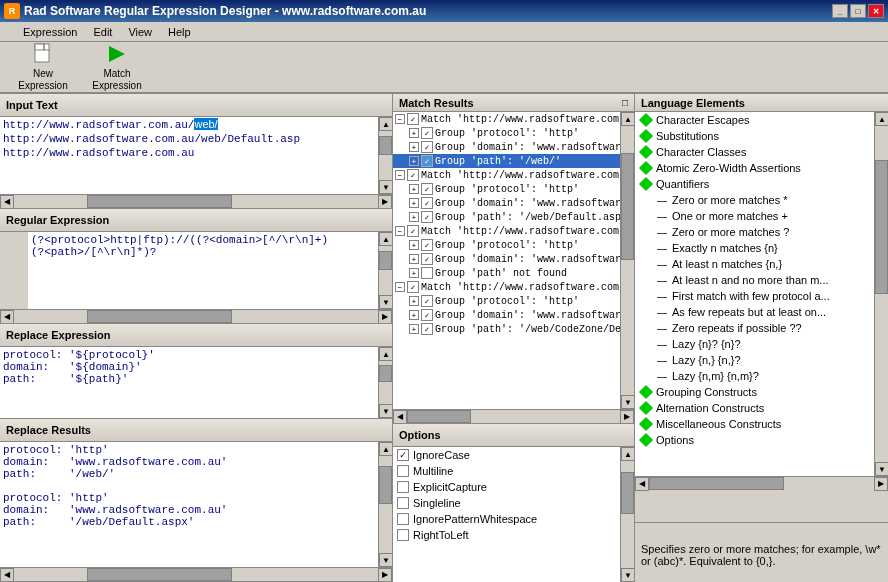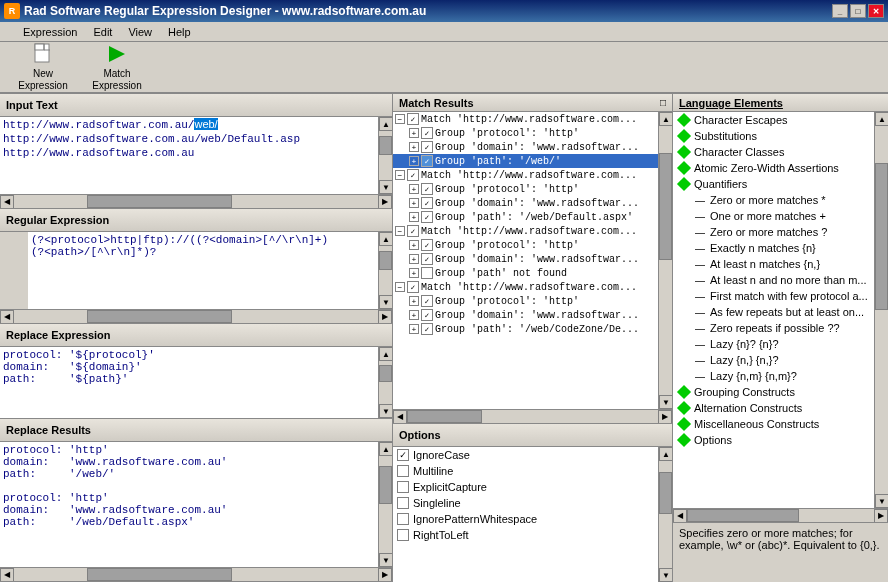--- a/index.html
+++ b/index.html
@@ -37,44 +37,44 @@
     .regex-section { flex: 0 0 130px; }
     .replace-section { flex: 0 0 100px; }
     .replace-results-section { flex: 1; min-height: 100px; }
 
     .hscroll { height: 14px; background: #d4d0c8; border-top: 1px solid #888; display: flex; align-items: center; }
     .hscroll-track { flex: 1; height: 100%; background: #d4d0c8; position: relative; }
     .hscroll-thumb { position: absolute; left: 20%; width: 40%; height: 100%; background: #a0a0a0; border: 1px solid #808080; }
     .scroll-arrow { width: 14px; height: 14px; background: #d4d0c8; border: 1px solid #808080; display: flex; align-items: center; justify-content: center; font-size: 8px; cursor: pointer; flex-shrink: 0; }
 
     
-    .middle-panel { width: 280px; display: flex; flex-direction: column; border-right: 1px solid #888; }
+    .middle-panel { width: 242px; display: flex; flex-direction: column; border-right: 1px solid #888; }
     .match-header { background: linear-gradient(to bottom, #e8e4dc, #d0ccc4); border-bottom: 1px solid #888; padding: 2px 6px; font-weight: bold; font-size: 11px; height: 18px; display: flex; align-items: center; justify-content: space-between; }
     .match-header-icon { font-size: 10px; }
     .tree-area { background: white; flex: 1; overflow: auto; }
     .tree-item { display: flex; align-items: center; padding: 1px 2px; cursor: pointer; white-space: nowrap; font-family: 'Courier New', monospace; font-size: 10px; }
     .tree-item.selected { background: #316ac5; color: white; }
     .tree-item .expander { width: 10px; height: 10px; border: 1px solid #808080; background: white; display: inline-flex; align-items: center; justify-content: center; font-size: 8px; margin-right: 2px; cursor: pointer; flex-shrink: 0; }
     .tree-item .check { width: 12px; height: 12px; border: 1px solid #808080; background: white; display: inline-flex; align-items: center; justify-content: center; font-size: 8px; margin-right: 2px; flex-shrink: 0; }
     .tree-item .check.checked { background: white; color: #000; }
     .options-list { background: white; overflow: auto; flex: 1; }
     .option-item { display: flex; align-items: center; padding: 2px 4px; font-size: 11px; }
     .option-checkbox { width: 12px; height: 12px; border: 1px solid #808080; background: white; display: inline-flex; align-items: center; justify-content: center; font-size: 9px; margin-right: 4px; cursor: pointer; flex-shrink: 0; }
     .option-checkbox.checked { background: white; }
 
     
     .right-panel { flex: 1; display: flex; flex-direction: column; }
     .lang-elements-section { flex: 1; display: flex; flex-direction: column; }
-    .lang-header { background: linear-gradient(to bottom, #e8e4dc, #d0ccc4); border-bottom: 1px solid #888; padding: 2px 6px; font-weight: bold; font-size: 11px; height: 18px; display: flex; align-items: center; text-decoration: underline; }
+    .lang-header { background: linear-gradient(to bottom, #e8e4dc, #d0ccc4); border-bottom: 1px solid #888; padding: 2px 6px; font-weight: bold; font-size: 11px; height: 18px; display: flex; align-items: center; }
     .lang-list { background: white; overflow: auto; flex: 1; }
     .lang-item { display: flex; align-items: center; padding: 1px 4px; cursor: pointer; font-size: 11px; white-space: nowrap; }
     .lang-item .bullet { width: 14px; height: 14px; margin-right: 3px; flex-shrink: 0; display: flex; align-items: center; justify-content: center; }
     .green-diamond { width: 10px; height: 10px; background: #00cc00; transform: rotate(45deg); }
     .sub-item { padding-left: 20px; }
-    .description-area { background: #d4d0c8; border-top: 1px solid #888; padding: 4px 6px; font-size: 11px; height: 60px; }
+    .description-area { background: #d4d0c8; border-top: 1px solid #888; padding: 20px 6px; font-size: 11px; height: 60px; margin-top: 32px; }
     .panel-content { flex: 1; overflow: auto; }
     .vscroll-bar { width: 14px; background: #d4d0c8; display: flex; flex-direction: column; border-left: 1px solid #888; }
     .vscroll-arrow { width: 14px; height: 14px; background: #d4d0c8; border: 1px solid #808080; display: flex; align-items: center; justify-content: center; font-size: 8px; cursor: pointer; flex-shrink: 0; }
     .vscroll-track { flex: 1; position: relative; }
     .vscroll-thumb { position: absolute; top: 10%; left: 0; right: 0; height: 40%; background: #a0a0a0; border: 1px solid #808080; }
 
     .section-with-scroll { display: flex; flex-direction: column; overflow: hidden; }
     .section-body { display: flex; flex: 1; overflow: hidden; }
 
     

